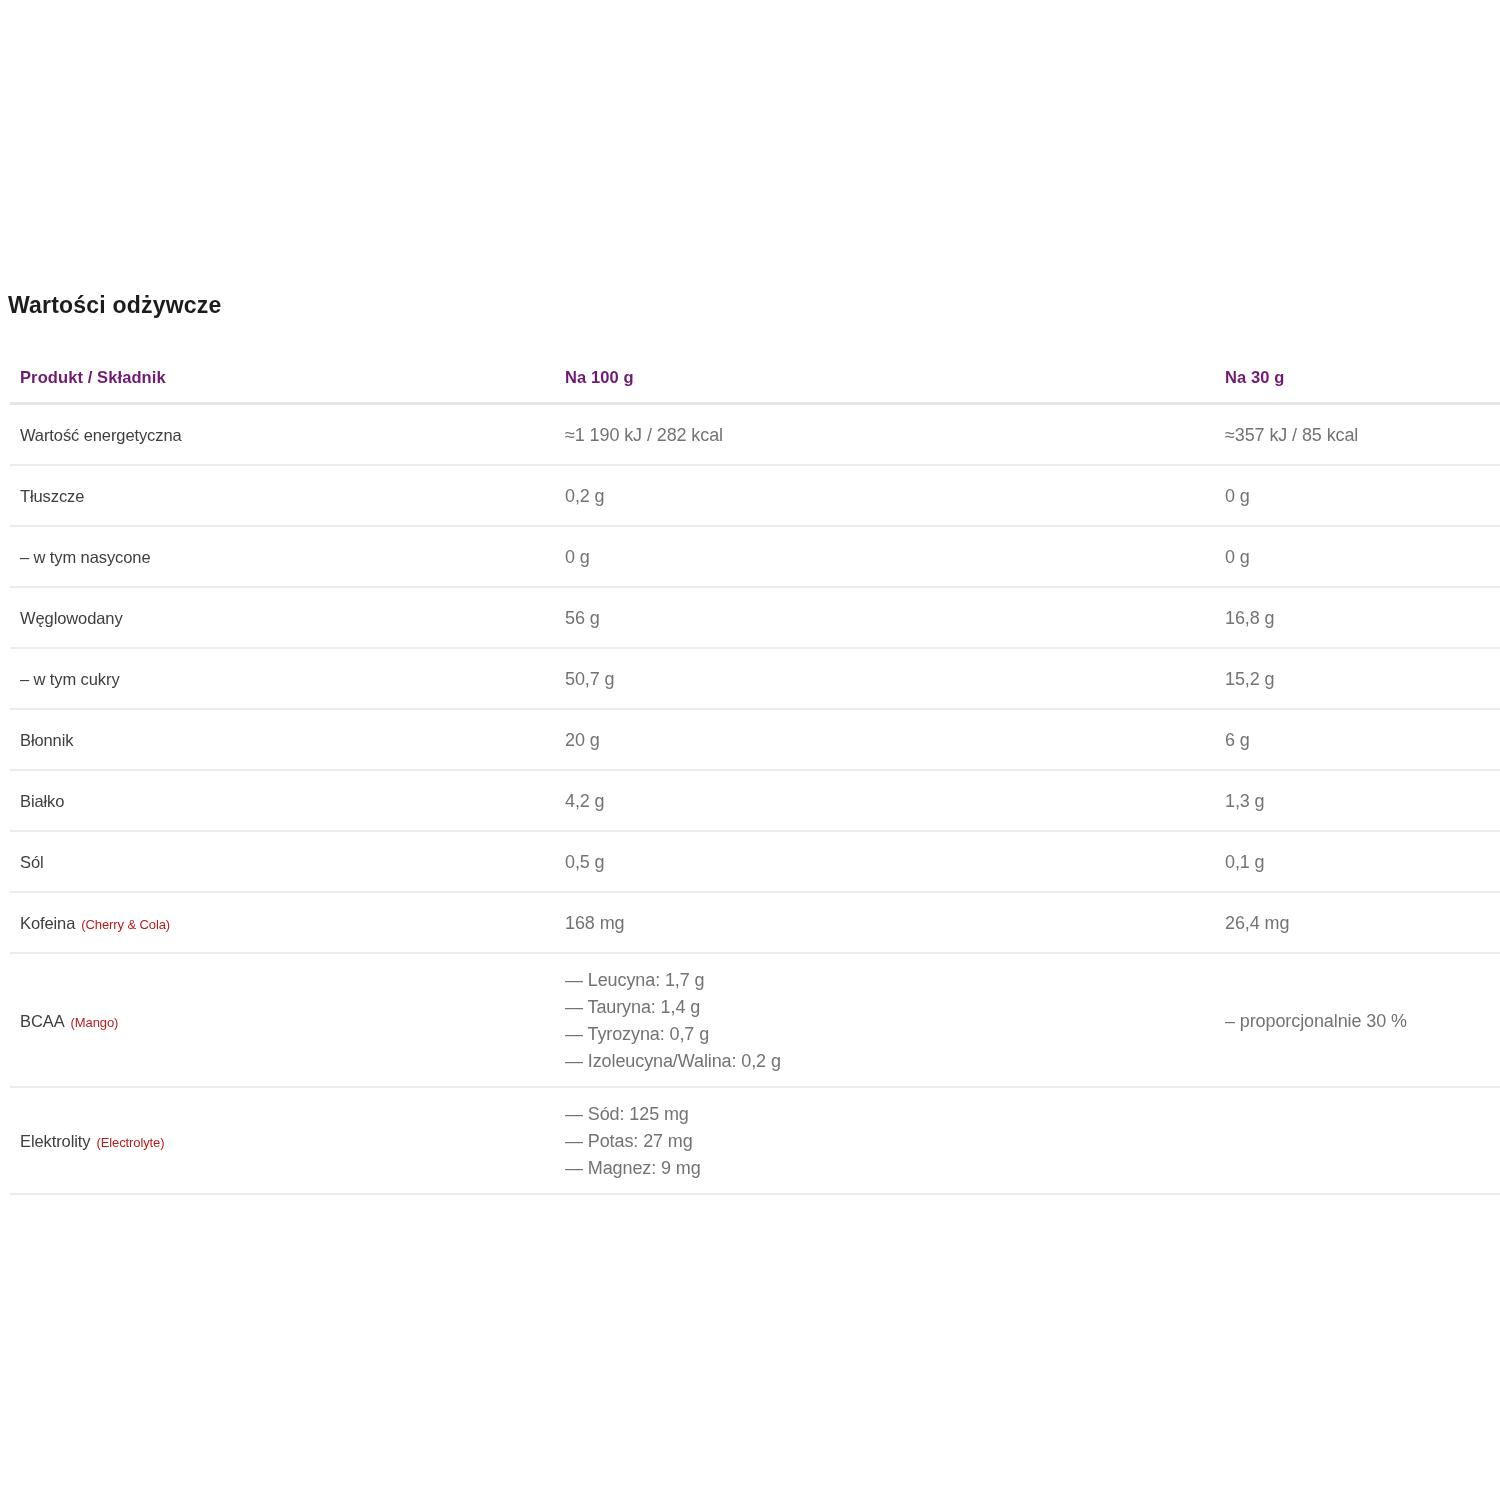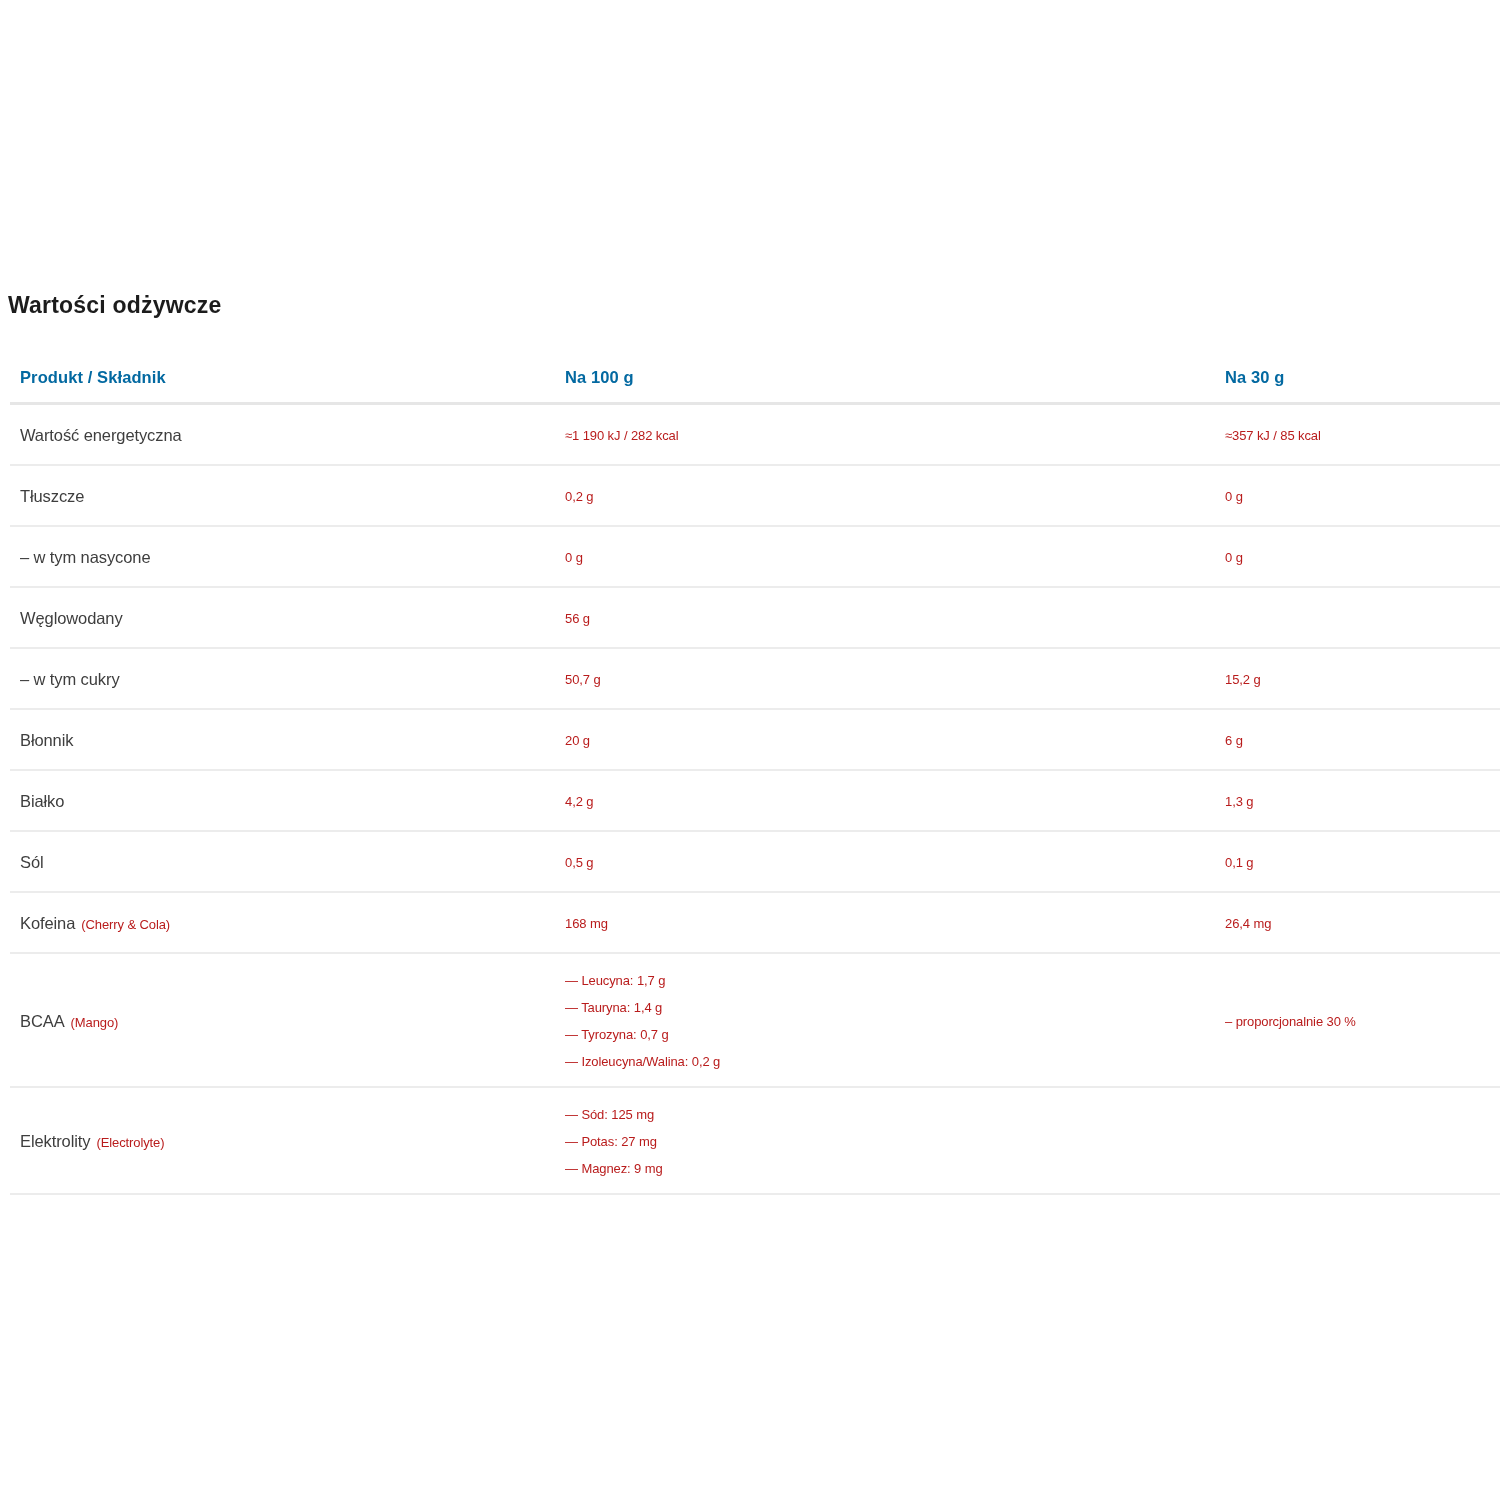--- a/index.html
+++ b/index.html
@@ -24,32 +24,32 @@
     content:"";position:absolute;left:10px;right:0;bottom:0;
     height:2px;background:#ececec;
   }
   .row.header{min-height:56px;}
   .row.header::after{height:3px;background:#e6e6e6;}
   .row.body{min-height:61px;}
   .cell{padding:0 0 0 20px;}
   .cell.c2{padding-left:0;}
   .cell.c3{padding-left:0;}
   .head{
-    font-size:16.5px;font-weight:700;color:#0369a1;letter-spacing:.1px;
+    font-size:16.5px;font-weight:700;color:#701a75;letter-spacing:.1px;
   }
   .label-wrap{display:flex;align-items:baseline;gap:6px;text-align:center;}
   .nutrient-label{
     font-size:16.5px;color:#3e3e3e;letter-spacing:-.1px;
   }
   .nutrient-note{
     font-size:13px;color:#b91c1c;letter-spacing:-.1px;
   }
   .lines{padding:13px 0;}
   .lines .line{
-    font-size:13px;line-height:27px;color:#b91c1c;letter-spacing:-.1px;
+    font-size:18px;line-height:27px;color:#737373;letter-spacing:-.1px;
     white-space:nowrap;
   }
 </style>
 </head>
 <body>
 
 <div class="section">
   <h2 class="title">Wartości odżywcze</h2>
 
   <div class="table">
@@ -121,20 +121,25 @@
       <div class="label-wrap">
         <span class="nutrient-label">Węglowodany</span>
 
       </div>
     </div>
     <div class="cell c2">
       <div class="lines">
               <div class="line">56 g</div>
             </div>
     </div>
+    <div class="cell c3">
+      <div class="lines">
+              <div class="line">16,8 g</div>
+            </div>
+    </div>
   </div>
 
   <div class="row body">
     <div class="cell c1">
       <div class="label-wrap">
         <span class="nutrient-label">– w tym cukry</span>
 
       </div>
     </div>
     <div class="cell c2">

